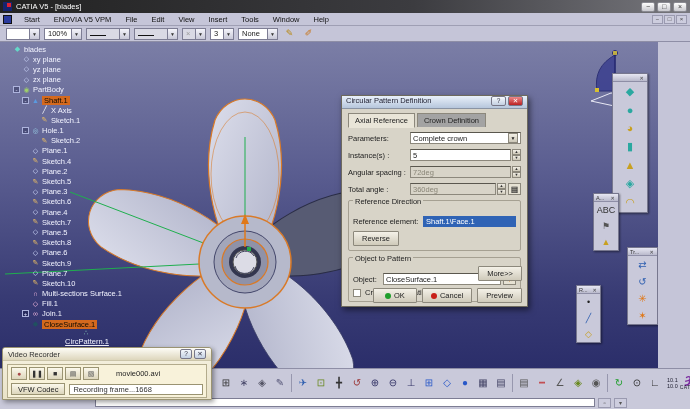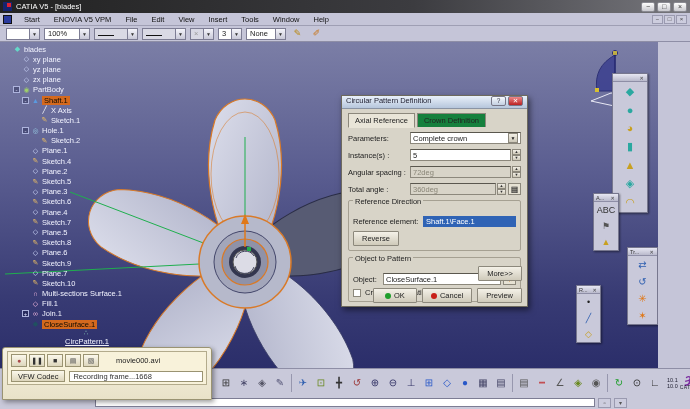--- a/index.html
+++ b/index.html
@@ -48,21 +48,21 @@
   .mini .micon { width:100%; text-align:center; font-size:10px; padding:3px 0; }
 
   
   #dialog { left:341px; top:95px; width:187px; height:212px; background:#d8d4c8; border:1px solid #6e6a5e; box-shadow:2px 3px 6px rgba(0,0,0,.5); z-index:6; }
   #dlg-title { height:13px; background:linear-gradient(#e9f0fa,#b6c6dc); border-bottom:1px solid #8a94a4; display:flex; padding:0 4px; color:#223; }
   #dlg-title .dbtns { margin-left:auto; display:flex; gap:2px; }
   .dbtn { width:15px; height:10px; border:1px solid #778; border-radius:2px; font-size:6.5px; line-height:8px; text-align:center; background:linear-gradient(#f6f9fd,#c3d0e2); color:#334; }
   .dbtn.close { background:linear-gradient(#e88,#b22); color:#fff; }
   #dlg-body { padding:4px 6px 0 6px; position:relative; height:199px; }
   .tabs { display:flex; gap:2px; margin-bottom:5px; }
-  .tab { padding:2px 6px; border:1px solid #8c887c; border-bottom:none; background:#15803d; }
+  .tab { padding:2px 6px; border:1px solid #8c887c; border-bottom:none; background:#a3a3a3; }
   .tab.active { background:#e9e5d8; border-bottom:1px solid #e9e5d8; margin-bottom:-1px; }
   .frow { display:flex; align-items:center; margin-bottom:5px; }
   .flabel { width:62px; }
   .fsel, .finput { height:12px; background:#fff; border:1px solid #8c887c; border-top-color:#5a574e; display:flex; align-items:center; padding:0 2px; flex:1; }
   .finput.dis { background:#d8d4c8; color:#8a8678; }
   .fsel .arrow { margin-left:auto; width:10px; height:10px; background:linear-gradient(#f2efe6,#cdc8b8); border:1px solid #8c887c; font-size:5px; line-height:9px; text-align:center; }
   .spin { width:9px; height:12px; display:flex; flex-direction:column; margin-left:1px; }
   .spin div { flex:1; background:linear-gradient(#f2efe6,#cdc8b8); border:1px solid #8c887c; font-size:4px; line-height:4px; text-align:center; color:#333; }
   .mini-ic { width:13px; height:12px; border:1px solid #8c887c; background:#e6e2d4; margin-left:2px; text-align:center; font-size:8px; line-height:11px; }
   .group { border:1px solid #a5a092; border-radius:2px; position:relative; padding:15px 4px 4px 4px; margin-bottom:6px; }
@@ -132,21 +132,21 @@
     <span class="mdibtn">□</span>
     <span class="mdibtn">×</span>
   </span>
 </div>
 
 <div id="gtoolbar" class="abs">
     <span class="ddl" style="width: 34px;">
       <span class="val"></span>
       <span class="arrow">▼</span>
     </span>
-    <span class="ddl" style="width: 46px;">
+    <span class="ddl" style="width: 38px;">
       <span class="val">100%</span>
       <span class="arrow">▼</span>
     </span>
     <span class="ddl dim" style="width: 44px;">
       <span class="val"><span class="line-sample"></span></span>
       <span class="arrow">▼</span>
     </span>
     <span class="ddl dim" style="width: 44px;">
       <span class="val"><span class="line-sample"></span></span>
       <span class="arrow">▼</span>
@@ -479,20 +479,27 @@
     <span class="btn" id="more-btn">More&gt;&gt;</span>
     <div class="okrow">
       <span class="btn"><span class="dot" id="okdot" style="background: rgb(31, 158, 44);"></span><span>OK</span></span>
       <span class="btn"><span class="dot" id="cancedot" style="background: rgb(200, 32, 26);"></span><span>Cancel</span></span>
       <span class="btn"><span>Preview</span></span>
     </div>
   </div>
 </div>
 
 <div id="vrec" class="abs">
+  <div id="vrec-title">
+    <span>Video Recorder</span>
+    <span class="dbtns">
+      <span class="dbtn" style="width:12px;">?</span>
+      <span class="dbtn" style="width:12px;">✕</span>
+    </span>
+  </div>
   <div id="vrec-inner">
     <div id="vrec-row1">
       <span id="vrec-buttons" style="display: flex; gap: 2px;">
           <span class="vbtn" style="color: rgb(168, 72, 72);">●</span>
           <span class="vbtn" style="color: rgb(51, 51, 51);">❚❚</span>
           <span class="vbtn" style="color: rgb(51, 51, 51);">■</span>
           <span class="vbtn" style="color: rgb(85, 85, 85);">▤</span>
           <span class="vbtn" style="color: rgb(85, 85, 85);">▧</span>
         </span>
       <span id="vrec-file">movie000.avi</span>

